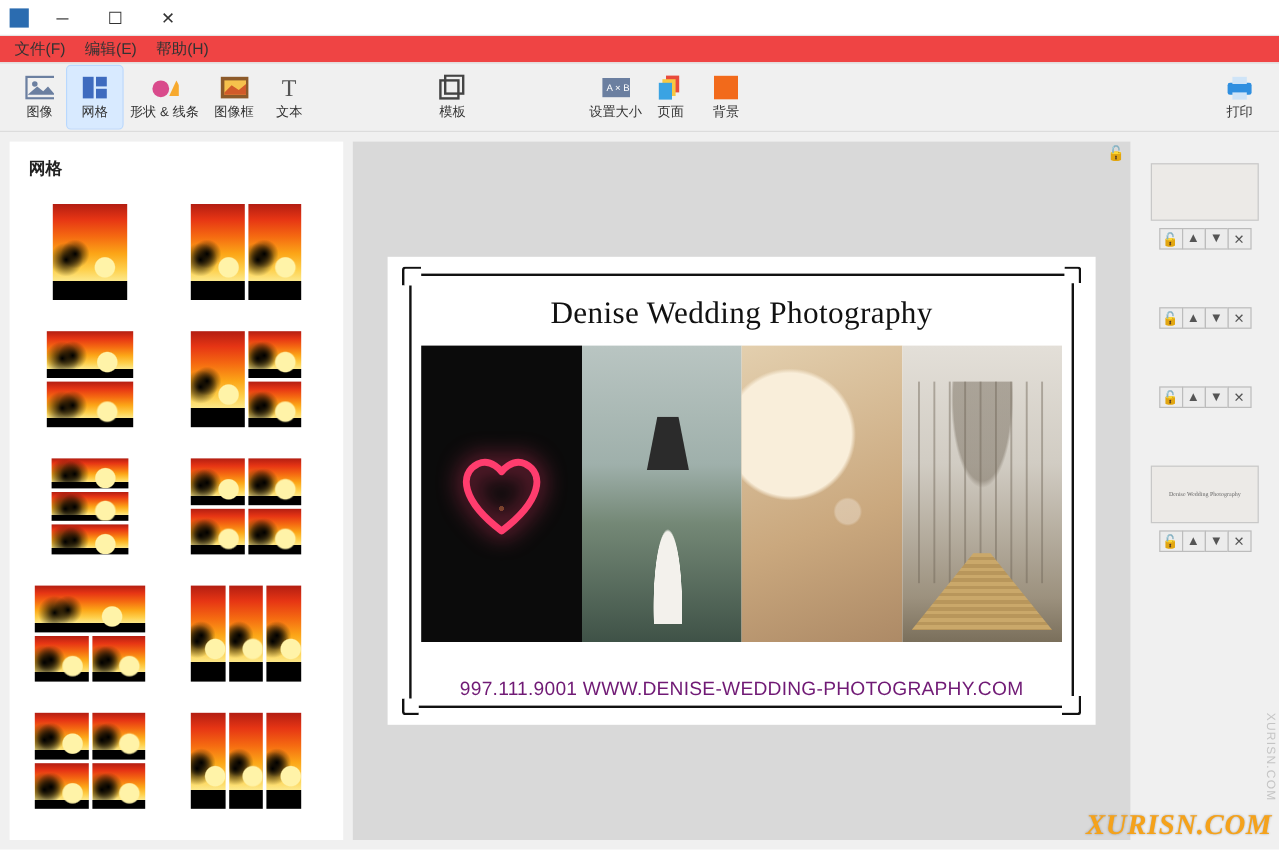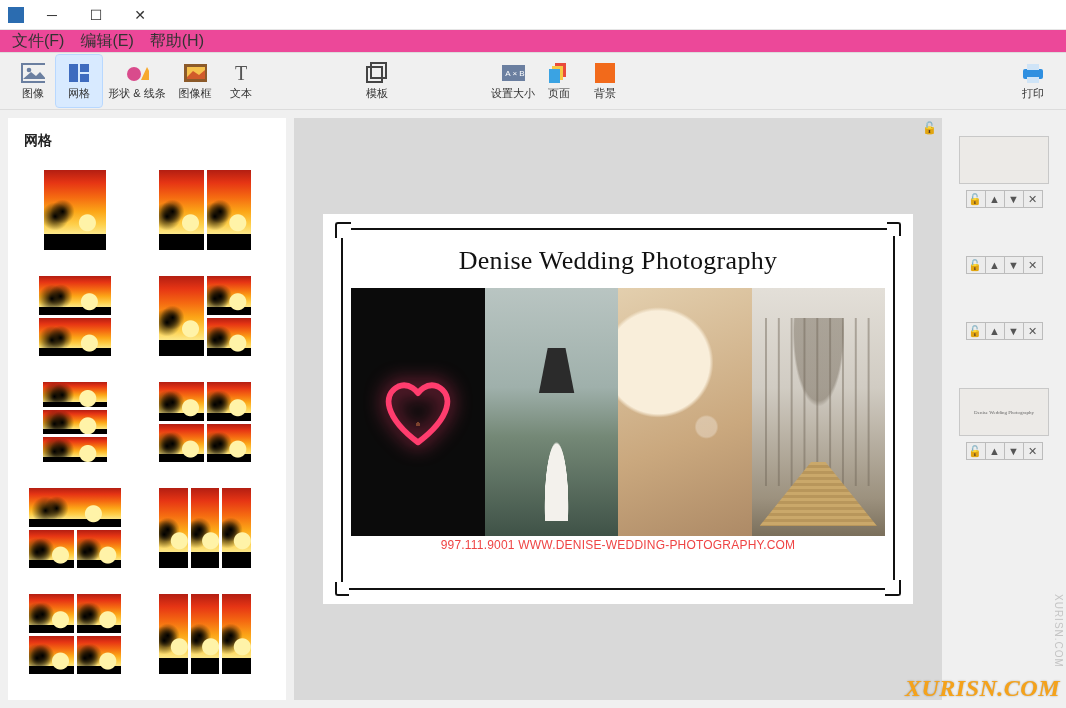--- a/index.html
+++ b/index.html
@@ -4,21 +4,21 @@
 <style>
 * { box-sizing: border-box; margin: 0; padding: 0; }
 body { font-family: "Microsoft YaHei", Arial, sans-serif; font-size: 12px; background: #fff; width: 1066px; height: 708px; overflow: hidden; position: relative; }
 
 .titlebar { height: 30px; background: #fff; display: flex; align-items: center; padding: 0 8px; border-bottom: 1px solid #e5e5e5; }
 .titlebar .app-icon { width: 16px; height: 16px; background: #2b6cb0; margin-right: 6px; }
 .titlebar .title { flex: 1; font-size: 12px; color: #333; }
 .titlebar .win-btns { display: flex; }
 .titlebar .win-btn { width: 44px; height: 30px; display: flex; align-items: center; justify-content: center; font-size: 14px; color: #333; }
 
-.menubar { height: 22px; display: flex; align-items: center; padding: 0 6px; gap: 4px; background: #ec4899; color: #333; font-size: 16px; }
+.menubar { height: 22px; display: flex; align-items: center; padding: 0 6px; gap: 4px; background: #ef4444; color: #333; font-size: 13px; }
 .menubar .menu-item { padding: 2px 6px; }
 
 .toolbar { height: 58px; background: #f0f0f0; border-top: 1px solid #dcdcdc; border-bottom: 1px solid #dcdcdc; display: flex; align-items: center; padding: 0 10px; gap: 0px; }
 .toolbar .tb-group { display: flex; gap: 0px; align-items: center; }
 .toolbar .spacer { flex: 1; }
 .toolbar .gap-lg { width: 90px; }
 .toolbar .tb-btn { display: flex; flex-direction: column; align-items: center; justify-content: center; width: 46px; height: 52px; border-radius: 3px; }
 .toolbar .tb-btn.wide { width: 70px; align-items: center; }
 .toolbar .tb-btn.active { background: #d8eaff; outline: 1px solid #b8d8ff; }
 .toolbar .tb-btn .icon { width: 24px; height: 22px; display: flex; align-items: center; justify-content: center; }
@@ -85,21 +85,21 @@
 .ci-4 { background: linear-gradient(180deg,#e3dfd8 0%,#d1ccc3 40%,#9c917e 85%,#7a6f5b 100%); position: relative; }
 .ci-4::before{content:"";position:absolute;left:10%;right:10%;top:12%;bottom:20%;
   background:
    linear-gradient(90deg, rgba(110,100,86,.45) 0 2px, transparent 2px) 0 0/12% 100%,
    radial-gradient(ellipse at 50% 8%, rgba(120,110,95,.5) 0 24px, transparent 26px);
 }
 .ci-4::after{content:"";position:absolute;left:6%;right:6%;bottom:4%;height:26%;
   background: repeating-linear-gradient(180deg,#caa86a 0 3px,#b8965b 3px 6px);
   clip-path: polygon(0 100%,100% 100%, 56% 0,44% 0);
 }
-.card-contact { font-size: 12px; color: #ef4444; margin-top: 2px; letter-spacing: .2px; }
+.card-contact { font-size: 16px; color: #701a75; margin-top: 31px; letter-spacing: .2px; }
 
 .right-rail { width: 108px; display: flex; flex-direction: column; gap: 48px; padding-top: 18px; }
 .layer-row { display: flex; flex-direction: column; align-items: center; gap: 6px; }
 .layer-thumb { width: 90px; height: 48px; background: #eceae7; border: 1px solid #c8c8c8; display:flex; align-items:center; justify-content:center; font-size:5px; color:#666; font-family: Georgia, serif; text-align:center; }
 .layer-btns { display: flex; gap: 0; }
 .layer-btns .lb { width: 20px; height: 18px; background: #ececec; border: 1px solid #bcbcbc; display: flex; align-items: center; justify-content: center; font-size: 11px; color: #555; }
 .layer-btns .lb + .lb { margin-left: -1px; }
 
 .watermark { position: absolute; right: 6px; bottom: 6px; font-family: 'Comic Sans MS', cursive; font-size: 24px; font-style: italic; font-weight: bold; color: #f5a21a; letter-spacing: .5px; text-shadow: 0 0 2px rgba(0,0,0,.3); }
 .watermark2 { position: absolute; right: 2px; bottom: 40px; writing-mode: vertical-rl; font-size: 10px; color: rgba(160,160,160,.55); letter-spacing: 1px; }

